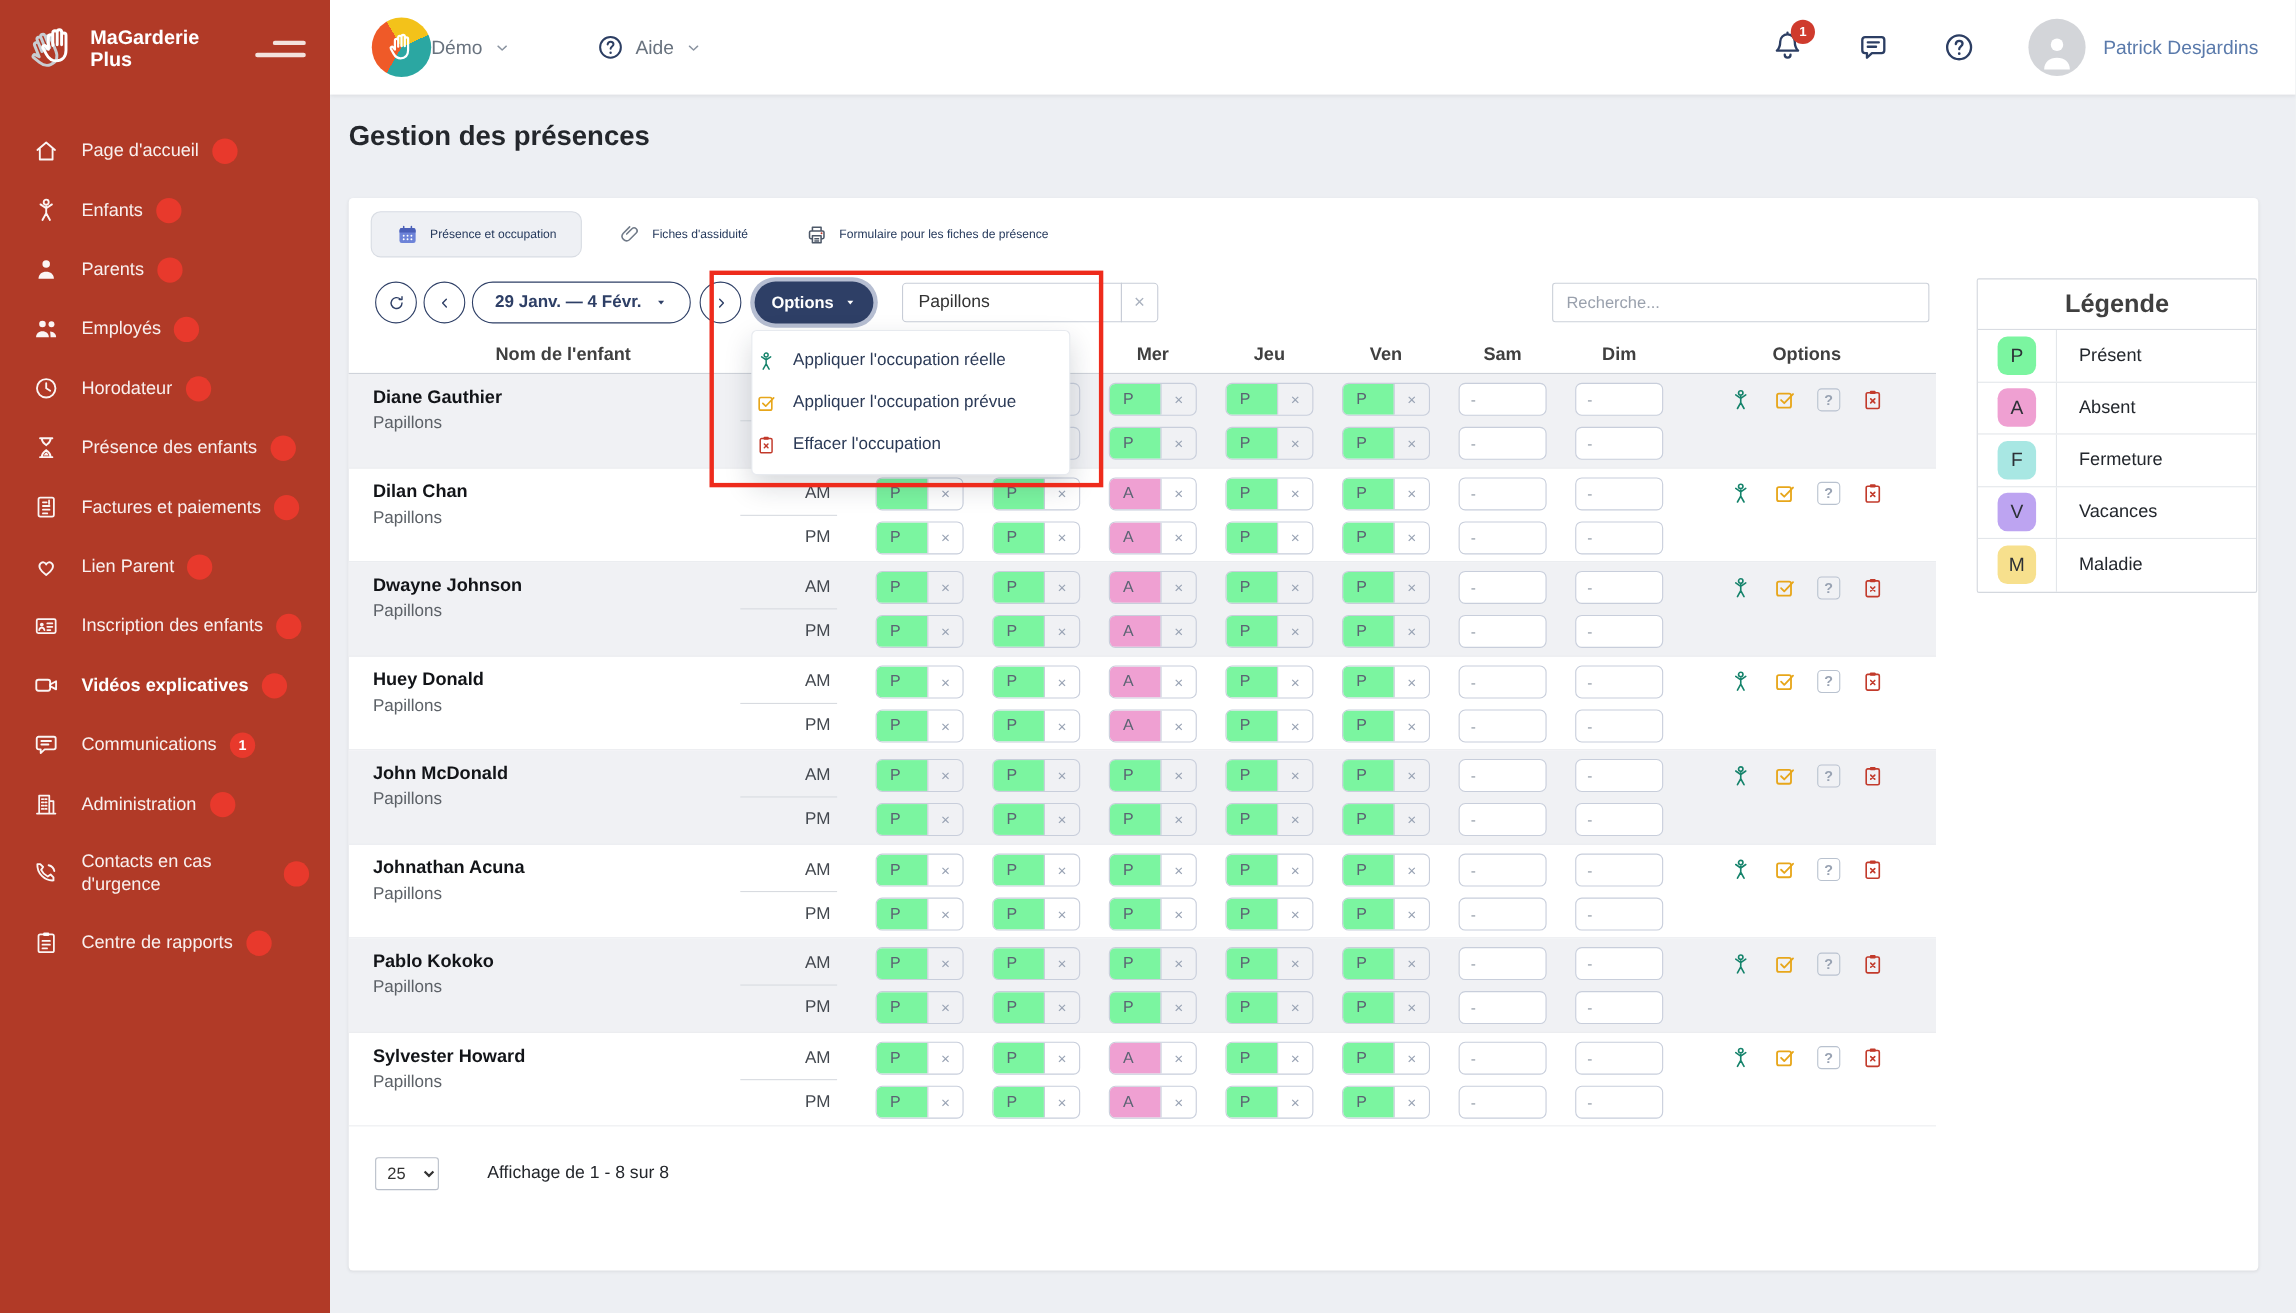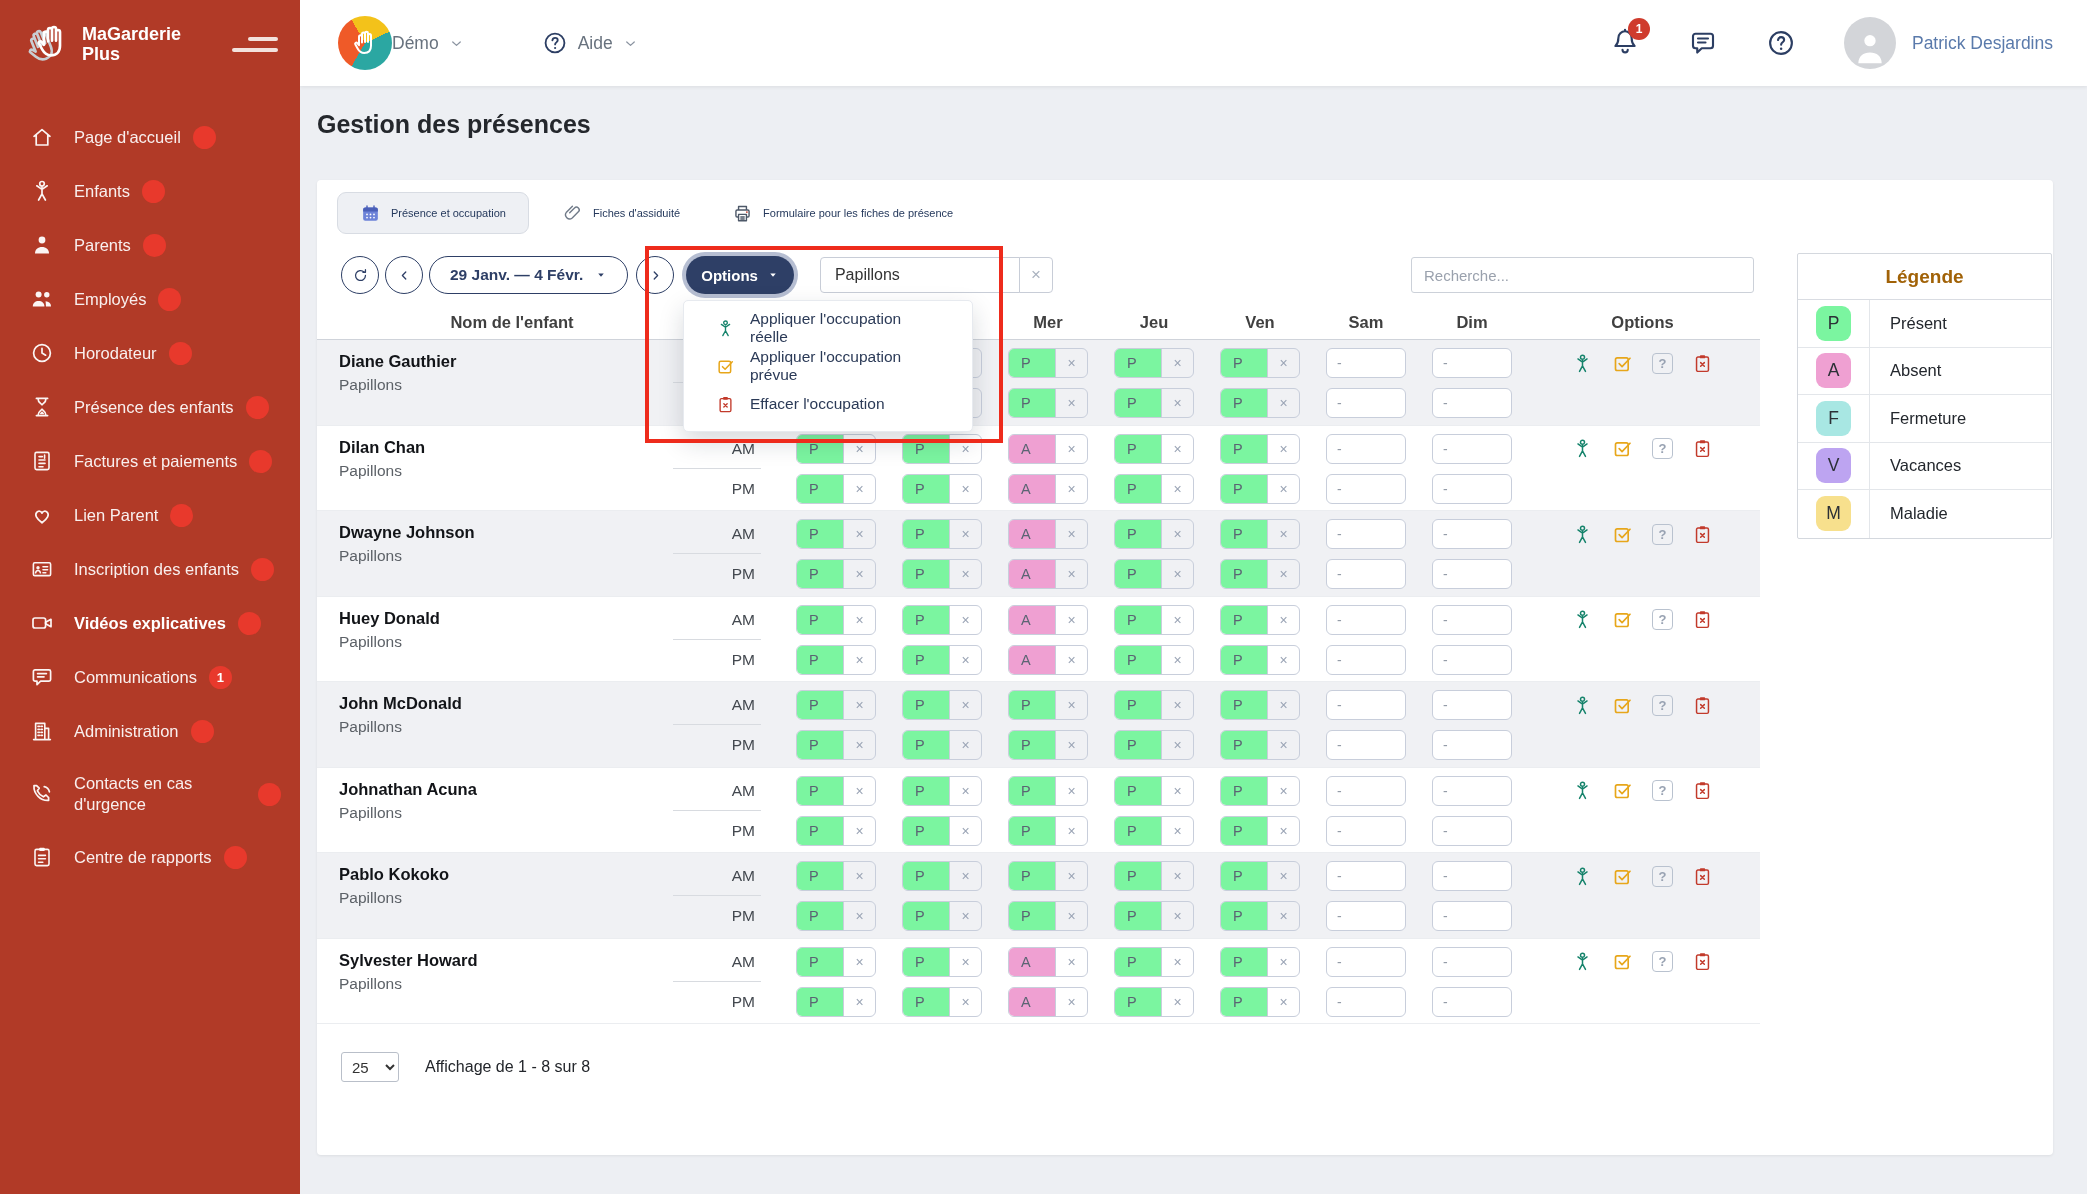--- a/index.html
+++ b/index.html
@@ -82,21 +82,21 @@
   .group-clear { width:34px; height:36px; border:1px solid #c8cdd7; margin-left:-1px; border-radius:0 4px 4px 0;
     background:#fff; color:#aab2bf; font-size:17px; display:flex; align-items:center; justify-content:center;
     cursor:pointer; font-family:inherit; }
   .search-input { position:absolute; top:77px; left:1094px; width:343px; height:36px; border:1px solid #ccd1d9;
     border-radius:3px; padding:0 12px; font-size:15px; color:#333; font-family:inherit; }
   .search-input::placeholder { color:#9aa1ad; }
 
   
   .legend { position:absolute; top:73px; left:1480px; width:255px; border:1px solid #d4d8de; background:#fff; border-radius:2px; }
   .legend-title { height:46px; display:flex; align-items:center; justify-content:center; font-weight:bold;
-    font-size:19px; color:#a16207; border-bottom:1px solid #d9dce2; }
+    font-size:23px; color:#404040; border-bottom:1px solid #d9dce2; }
   .legend-row { display:flex; height:47.5px; border-bottom:1px solid #e3e6ea; }
   .legend-row:last-child { border-bottom:none; }
   .legend-badge-cell { width:72px; display:flex; align-items:center; justify-content:center; border-right:1px solid #e3e6ea; }
   .legend-badge { width:35px; height:35px; border-radius:9px; display:flex; align-items:center; justify-content:center;
     font-size:17.5px; color:#2c3036; }
   .legend-label { display:flex; align-items:center; padding-left:20px; font-size:16.5px; color:#23272d; }
 
   
   .grid-head, .block { display:grid; grid-template-columns:322px 144px repeat(7,106px) 235px; }
   .grid-head { position:absolute; top:126px; left:0; width:1443px; height:34px; align-items:center;
@@ -120,29 +120,29 @@
   .clear-x { width:32px; border:none; border-left:1px solid #c8cedb; background:transparent; color:#9aa4b5;
     font-size:14px; display:flex; align-items:center; justify-content:center; cursor:pointer; font-family:inherit; }
   .cellempty { width:80px; height:30px; border:1px solid #c8cedb; border-radius:6px; background:#fff;
     display:flex; align-items:center; padding-left:10px; color:#949ca8; font-size:14px; cursor:pointer; }
   .row-options { grid-column:10; grid-row:1; display:flex; align-items:center; justify-content:center; gap:19px; }
   .row-icon { width:21px; height:21px; cursor:pointer; }
   .q-icon { width:21px; height:21px; border:1.5px solid #b9c2cf; border-radius:4px; color:#98a2b2; font-size:13px;
     font-weight:bold; display:flex; align-items:center; justify-content:center; cursor:pointer; }
 
   
-  .pagination { position:absolute; top:872px; left:24px; display:flex; align-items:center; }
+  .pagination { position:absolute; top:872px; left:24px; display:flex; align-items:center;gap:18px; }
   .page-size { width:58px; height:30px; border:1px solid #b9bfc9; border-radius:3px; font-size:15px; color:#333;
     background:#fff; padding-left:6px; font-family:inherit; }
   .page-summary { margin-left:26px; font-size:16px; color:#23262b; }
 
   
   .menu { position:absolute; top:120px; left:366px; width:290px; background:#fff; border:1px solid #e7eaef;
     border-radius:5px; box-shadow:0 10px 24px rgba(25,35,55,.17); padding:8px 0; z-index:30; }
-  .menu-item { height:38px; display:flex; align-items:center; gap:15px; padding:0 32px; font-size:15.5px;
+  .menu-item { height:38px; display:flex; align-items:center; gap:15px; padding:0 3px; font-size:15.5px;
     color:#2b3a57; cursor:pointer; }
   .menu-icon { width:19px; height:19px; flex:0 0 auto; }
 
   
   .red-rect { position:absolute; left:645px; top:246px; width:358px; height:197px; border:4px solid #ee2b1c;
     z-index:60; pointer-events:none; }
 </style>
 </head>
 <body>
 

